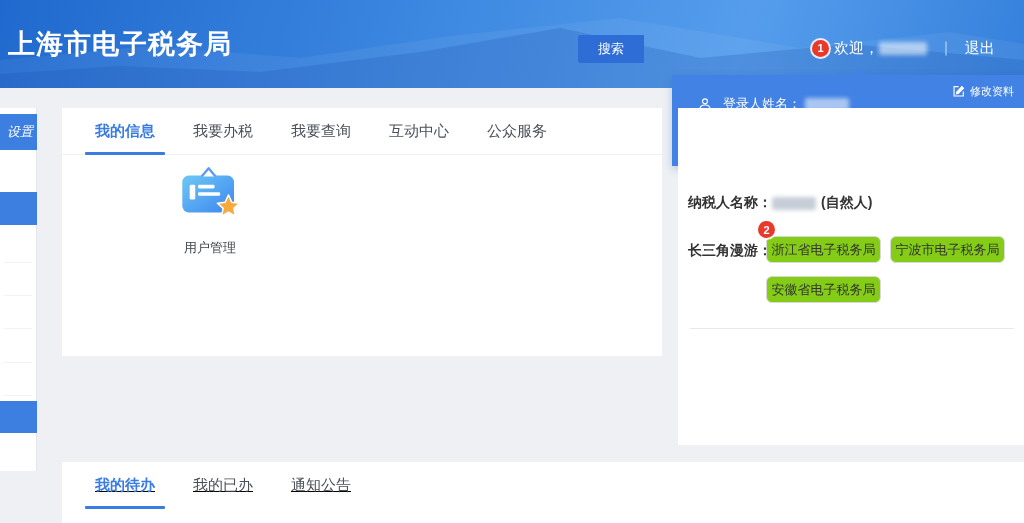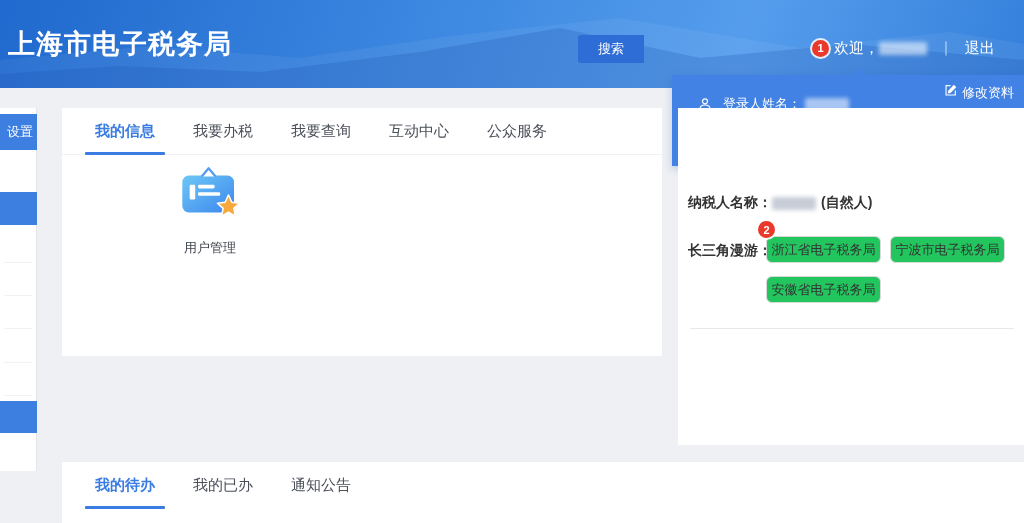--- a/index.html
+++ b/index.html
@@ -37,37 +37,37 @@
 
   
   .user-panel { position:absolute; left:672px; top:75px; width:352px; height:91px;
     background:#4282e4; color:#fff; box-shadow:0 3px 8px rgba(30,80,170,.25); }
   .user-panel .caret { position:absolute; top:-7px; left:180px; width:0; height:0;
     border-left:8px solid transparent; border-right:8px solid transparent;
     border-bottom:8px solid #4282e4; }
   .up-row { position:absolute; left:26px; height:16px; display:flex; align-items:center;
     font-size:13px; white-space:nowrap; }
   .up-row .ic { width:14px; height:14px; margin-right:11px; flex:0 0 auto; }
-  .edit-link { position:absolute; right:10px; top:9px; display:flex; align-items:flex-start;
-    font-size:13px; color:#fff; text-decoration:none; }
+  .edit-link { position:absolute; right:10px; top:9px; display:flex; align-items:center;
+    font-size:11px; color:#fff; text-decoration:none; }
   .edit-link .ic { width:13px; height:13px; margin-right:5px; }
 
   
   .sidebar { position:absolute; left:0; top:108px; width:37px; height:363px;
     background:#fff; border-right:1px solid #e2e5ea; }
   .sb-item-active { position:absolute; left:0; width:37px; background:#3d7fe0;
     color:#fff; font-size:13px; display:flex; align-items:center;
-    justify-content:flex-end; padding-right:4px; overflow:hidden; white-space:nowrap; }
+    justify-content:flex-end; padding-right:4px; overflow:hidden; white-space:nowrap;font-style:italic; }
   .sb-line { position:absolute; left:4px; right:4px; height:1px; background:#f1f2f6; }
 
   
   .card { position:absolute; background:#fff; }
   .card-main { left:62px; top:108px; width:600px; height:248px; }
   .card-right { left:678px; top:108px; width:346px; height:337px; }
-  .card-bottom { left:62px; top:462px; width:962px; height:61px; }
+  .card-bottom { left:62px; top:462px; width:962px; height:61px;text-decoration:underline; }
 
   .tabs { display:flex; align-items:stretch; height:47px; padding-left:23px;
     border-bottom:1px solid #f0f1f5; }
   .tab { display:flex; align-items:center; padding:0 10px; margin-right:18px;
     font-size:15px; color:#4a4f58; position:relative; cursor:pointer; white-space:nowrap; }
   .tab.active { color:#3a7ce2; font-weight:bold; }
   .tab.active::after { content:""; position:absolute; left:0; right:0; bottom:-1px;
     height:3px; background:#3a7ce2; border-radius:1px; }
 
   
@@ -75,21 +75,21 @@
   .module .mod-label { margin-top:12px; font-size:13px; color:#40454d; white-space:nowrap; }
 
   
   .taxpayer-row { position:absolute; left:10px; top:86px; font-size:14px; font-weight:bold;
     color:#333; display:flex; align-items:center; white-space:nowrap; }
   .roaming-label { position:absolute; left:10px; top:134px; font-size:14px;
     font-weight:bold; color:#333; white-space:nowrap; }
   .bureau-grid { position:absolute; left:88px; top:128px; display:grid;
     grid-template-columns:115px 115px; grid-auto-rows:27px; column-gap:9px; row-gap:13px; }
   .bureau-btn { display:flex; align-items:center; justify-content:center; font-size:13px;
-    border-radius:6px; background:#22c55e; border:1px solid #d9d9d9; color:#333;
+    border-radius:6px; background:#84cc16; border:1px solid #d9d9d9; color:#333;
     cursor:pointer; white-space:nowrap; font-family:inherit; }
   .bureau-btn.active { background:#4a8cf0; border-color:#4a8cf0; color:#fff; }
   .roam-badge { position:absolute; left:80px; top:113px; z-index:2; }
   .right-divider { position:absolute; left:12px; right:10px; top:220px; height:1px; background:#e7e8ec; }
 </style>
 </head>
 <body>
 
 <div class="stage">
 

